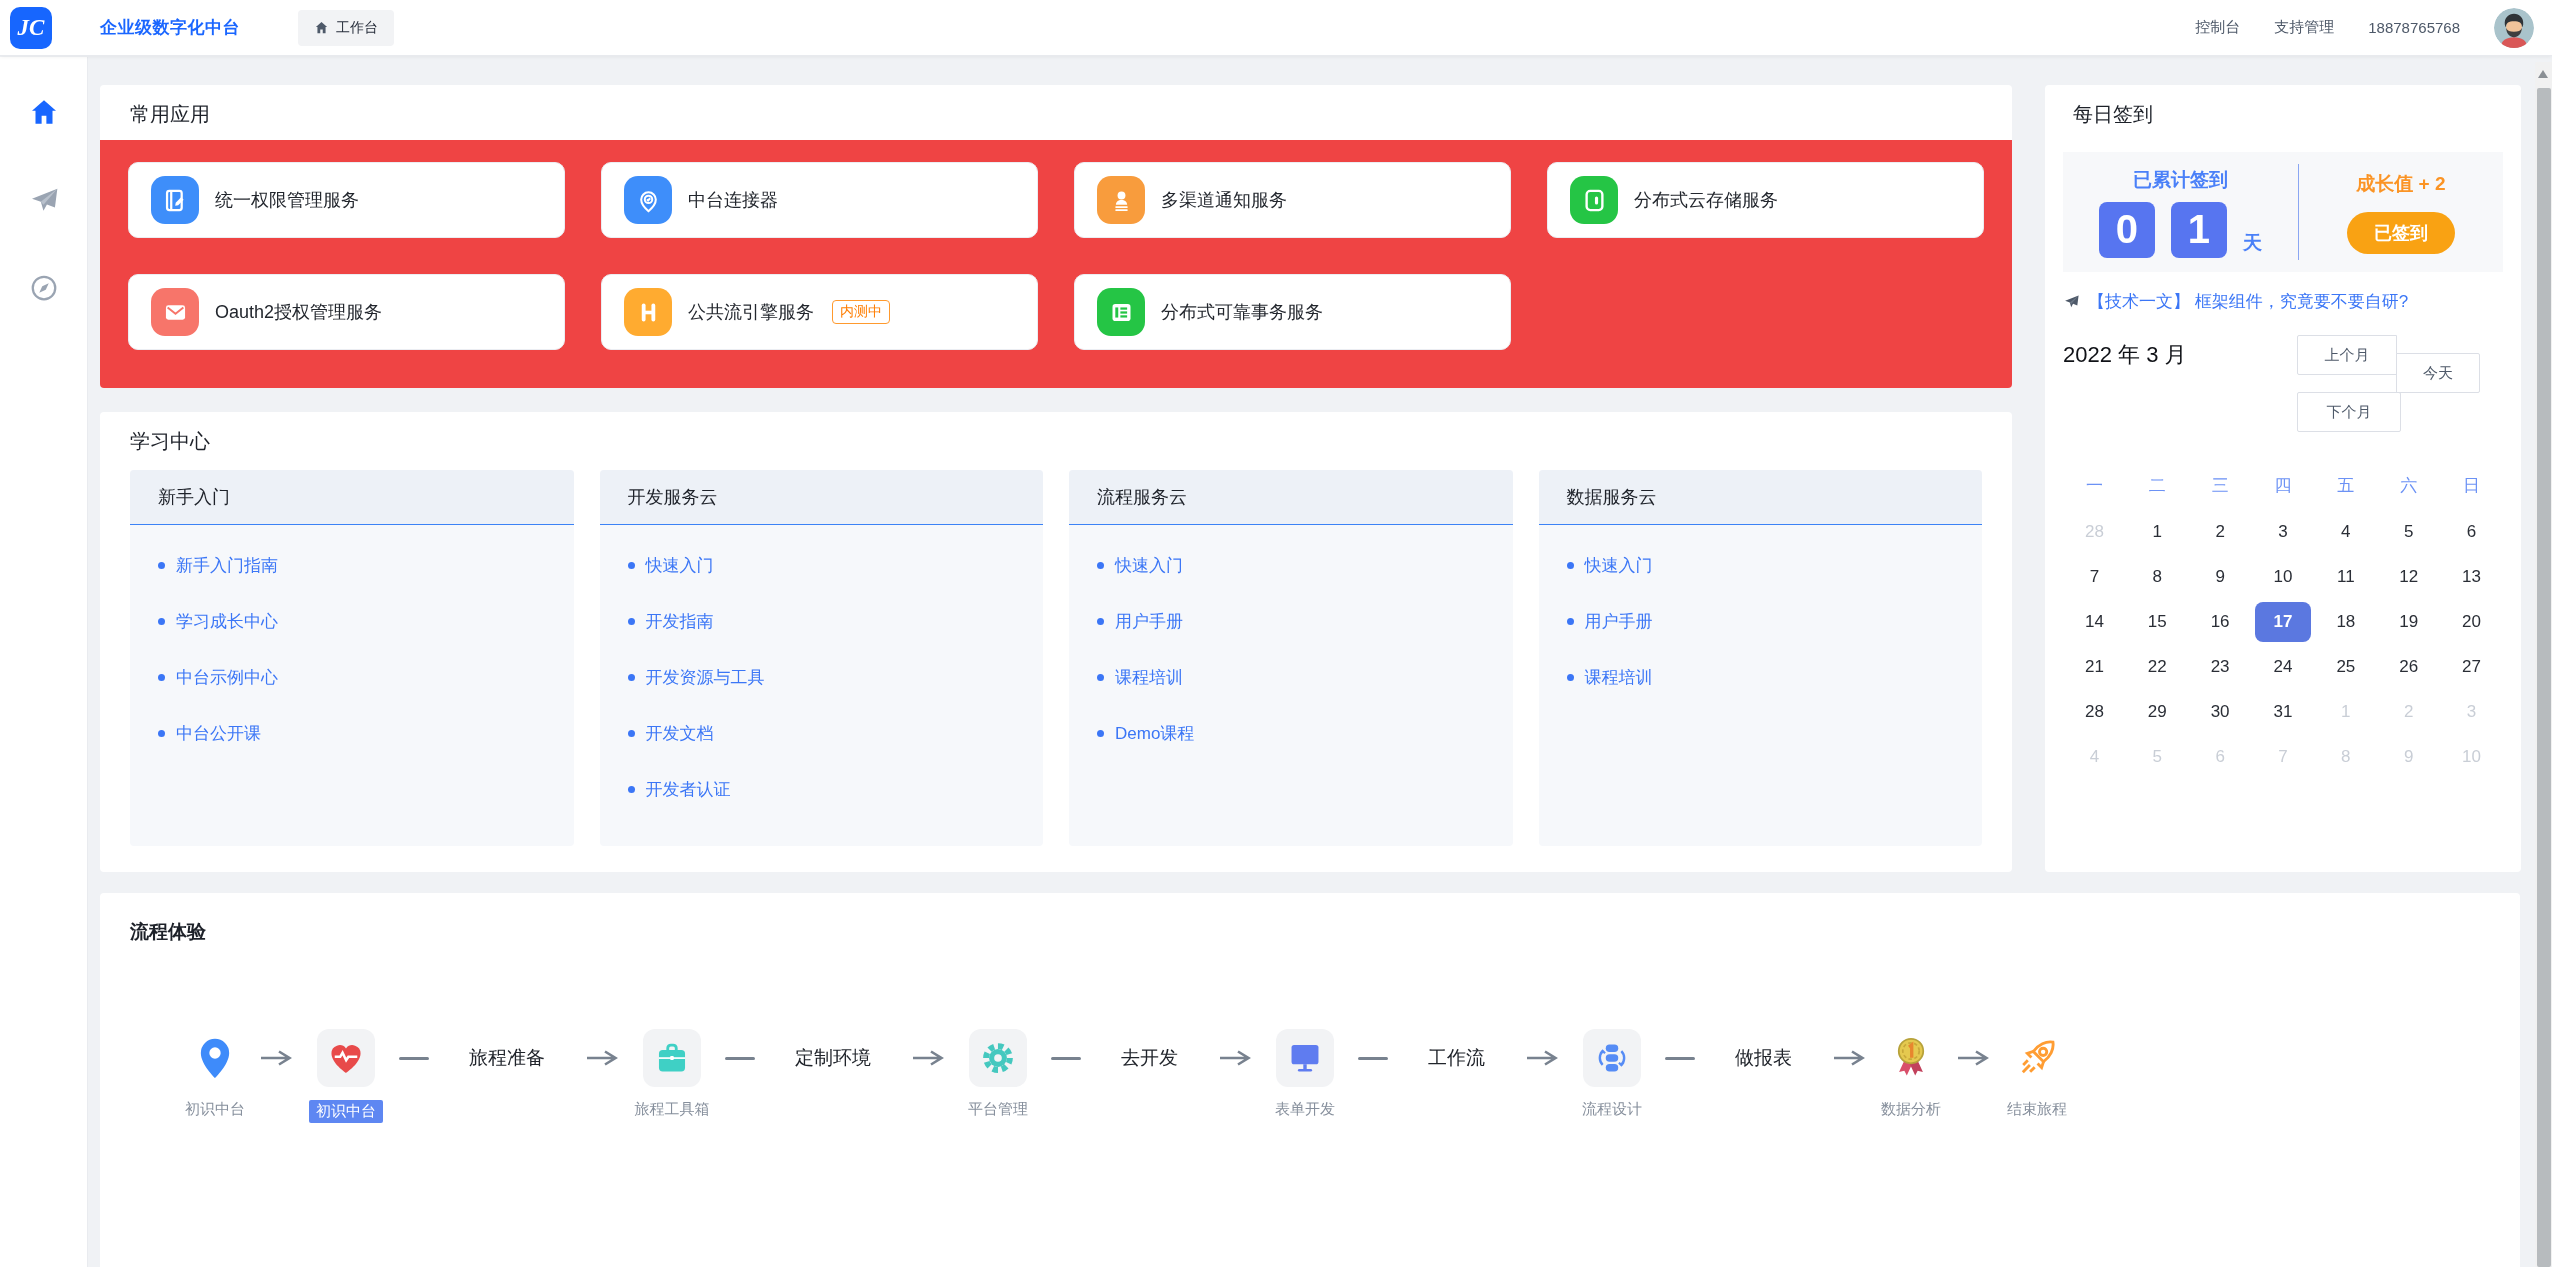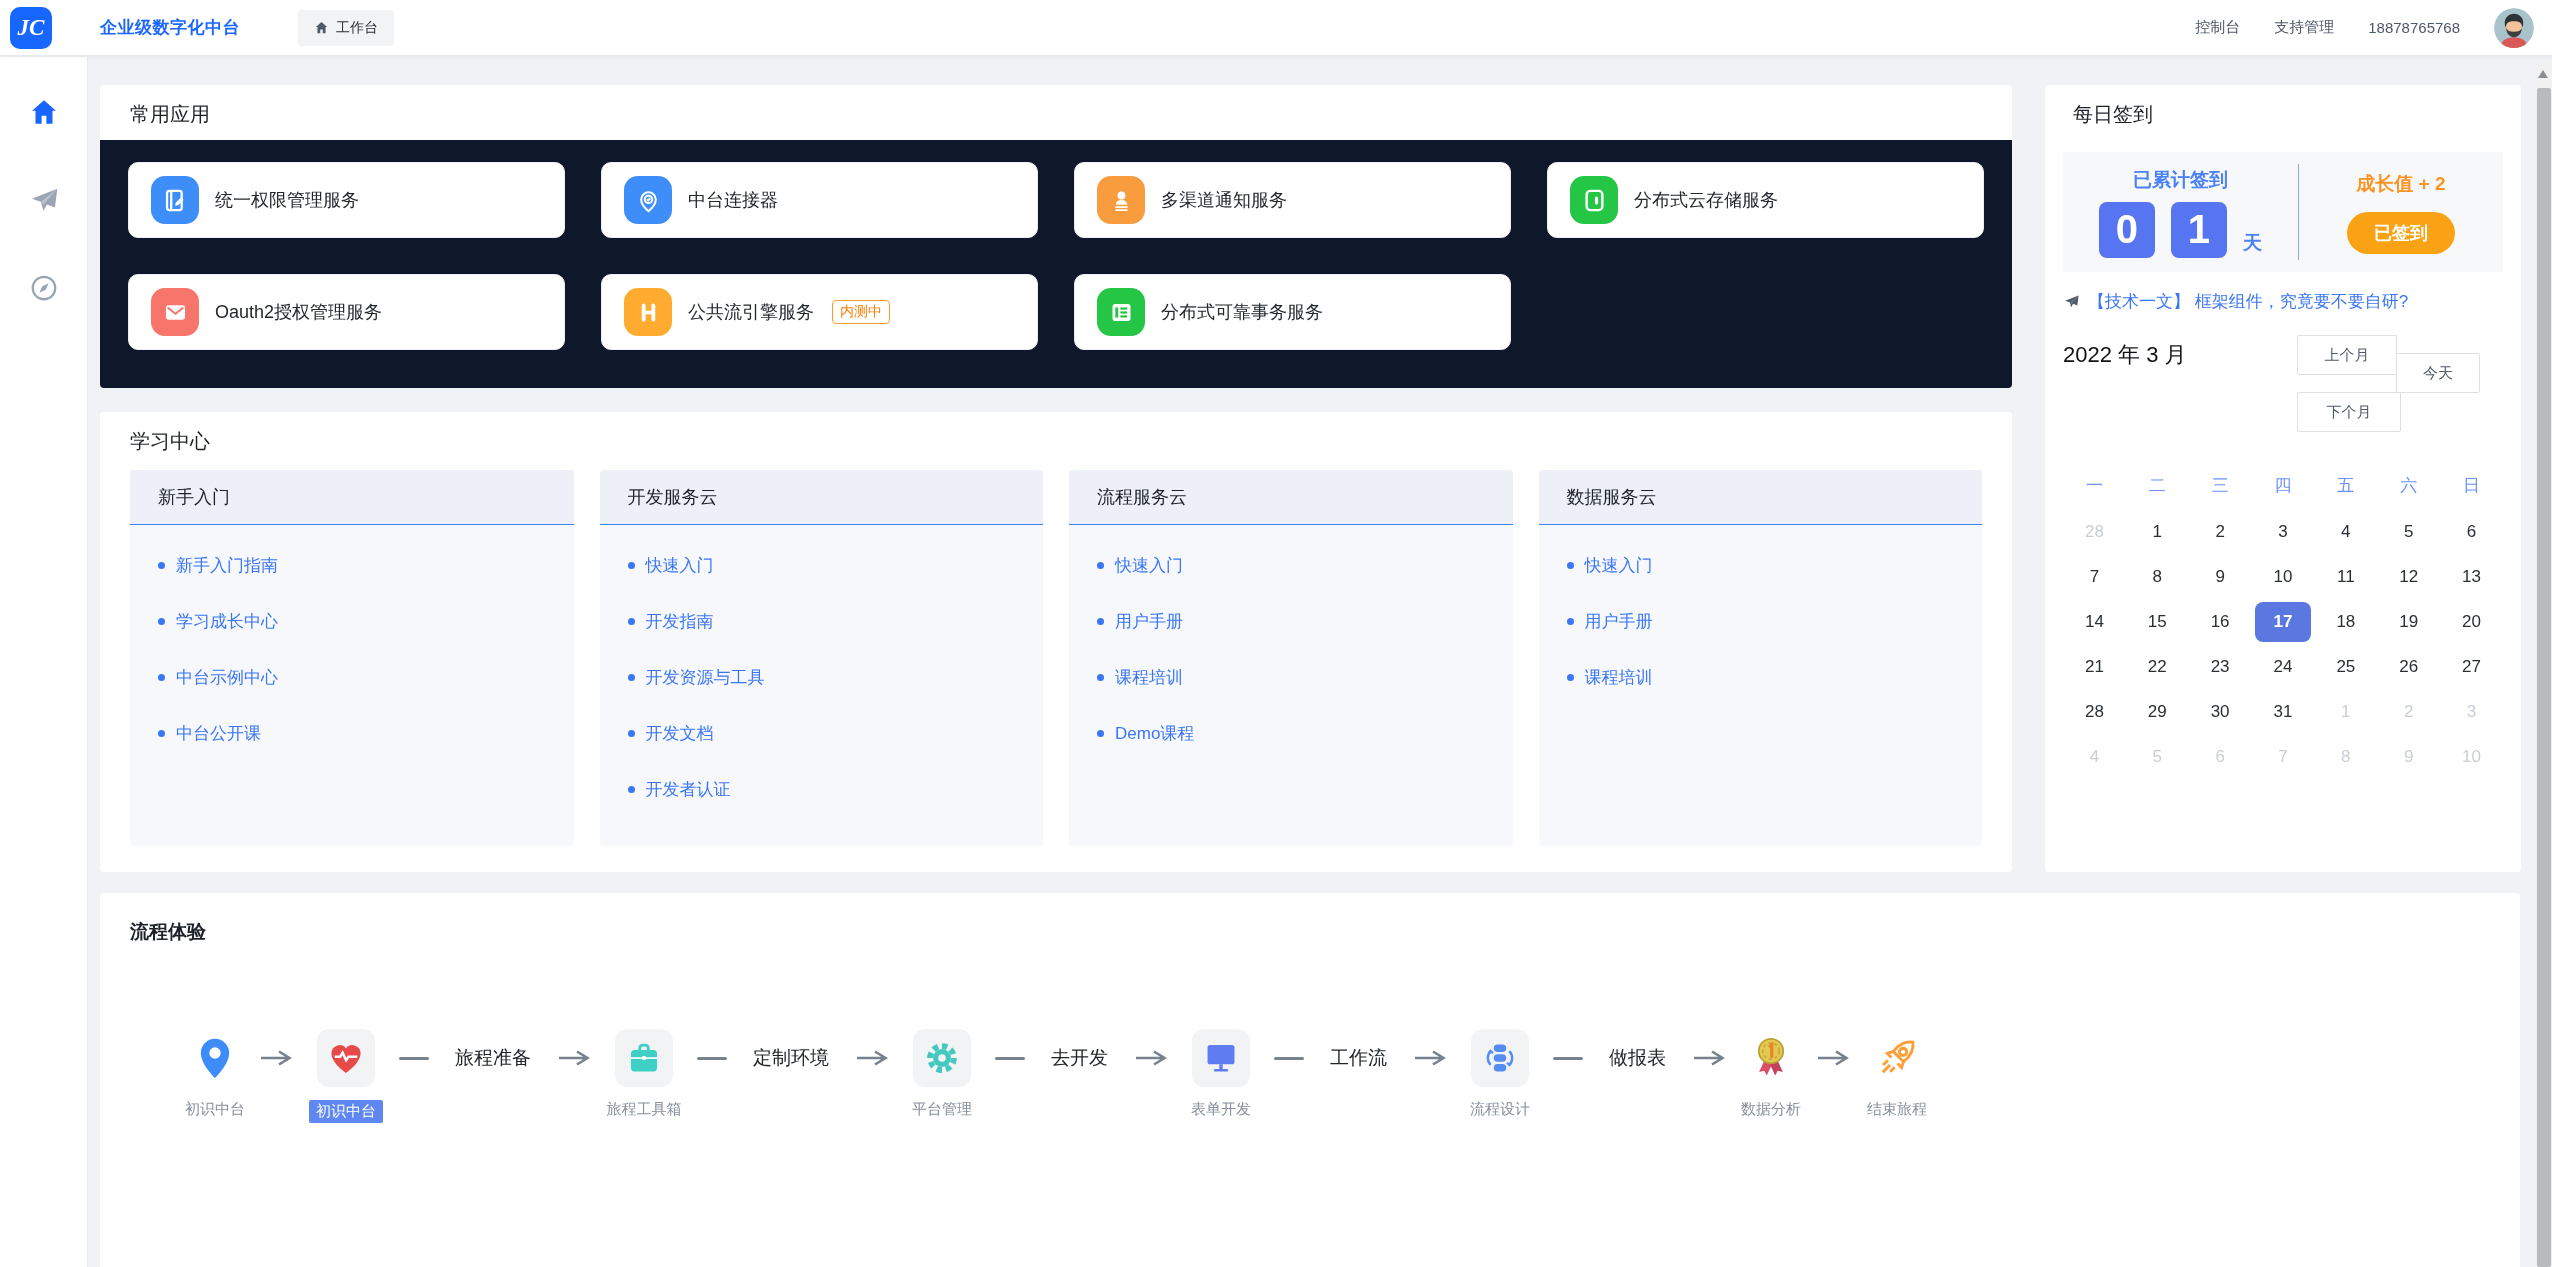--- a/index.html
+++ b/index.html
@@ -25,21 +25,21 @@
   .sidebar { position:absolute; top:57px; left:0; width:88px; height:1210px; background:#fff;
              border-right:1px solid #e9ebef; display:flex; flex-direction:column; align-items:center; padding-top:38px; gap:54px; z-index:10; }
   .side-item { width:34px; height:34px; display:flex; align-items:center; justify-content:center; cursor:pointer; }
 
   
   .card { position:absolute; background:#fff; border-radius:4px; }
   .card-title { font-size:20px; font-weight:500; color:#1d2129; padding:16px 30px; }
 
   
   #apps-card { left:100px; top:85px; width:1912px; height:303px; }
-  .apps-body { position:absolute; top:55px; left:0; right:0; bottom:0; background:#0f172a;
+  .apps-body { position:absolute; top:55px; left:0; right:0; bottom:0; background:#ef4444;
                border-radius:0 0 4px 4px; padding:22px 28px; display:grid;
                grid-template-columns:repeat(4,1fr); column-gap:26px; row-gap:22px; grid-auto-rows:76px;gap:36px; }
   .app-card { background:#fff; border:1px solid #ebedf2; border-radius:10px; display:flex; align-items:center;
               padding:0 22px; gap:16px; cursor:pointer; }
   .app-icon { width:48px; height:48px; border-radius:14px; flex:0 0 48px; display:flex; align-items:center; justify-content:center; }
   .app-name { font-size:18px; color:#23272e; }
   .app-badge { margin-left:2px; color:#ff7d00; border:1px solid #ff9a2e; border-radius:4px; font-size:14px; padding:2px 7px; }
 
   
   #learning-card { left:100px; top:412px; width:1912px; height:460px; }
@@ -88,21 +88,21 @@
   
   #flow-card { left:100px; top:893px; width:2420px; height:400px; border-radius:4px 4px 0 0; }
   #flow-card .card-title { font-weight:bold; font-size:19px; padding:26px 30px; }
   .flow-row { margin:58px 0 0 95px; display:flex; align-items:center; column-gap:24px; }
   .flow-node { position:relative; height:58px; display:flex; align-items:center; justify-content:center; cursor:pointer; }
   .flow-node.boxed { width:58px; background:#f2f3f5; border-radius:12px; }
   .flow-label { position:absolute; top:calc(100% + 13px); left:50%; transform:translateX(-50%);
                 white-space:nowrap; font-size:15px; color:#868f9c; }
   .flow-label.active { background:#5e87f2; color:#fff; padding:2px 7px; border-radius:2px; }
   .flow-dash { width:30px; height:3px; background:#78828f; border-radius:2px; flex:0 0 30px; }
-  .flow-text { font-size:19px; color:#20242b; margin:0 2px; white-space:nowrap; }
+  .flow-text { font-size:19px; color:#20242b; margin:0 16px; white-space:nowrap; }
   .flow-arrow { display:flex; align-items:center; }
 
   
   .scrollbar { position:absolute; top:62px; right:0; width:17px; height:1205px; background:#f1f1f1; }
   .scroll-up { position:absolute; top:8px; left:3px; width:0; height:0;
                border-left:5.5px solid transparent; border-right:5.5px solid transparent; border-bottom:8px solid #8a8f94; }
   .scroll-thumb { position:absolute; top:26px; left:1.5px; width:14px; height:1179px; background:#b7bbbe; border-radius:2px; }
 </style>
 </head>
 <body>

